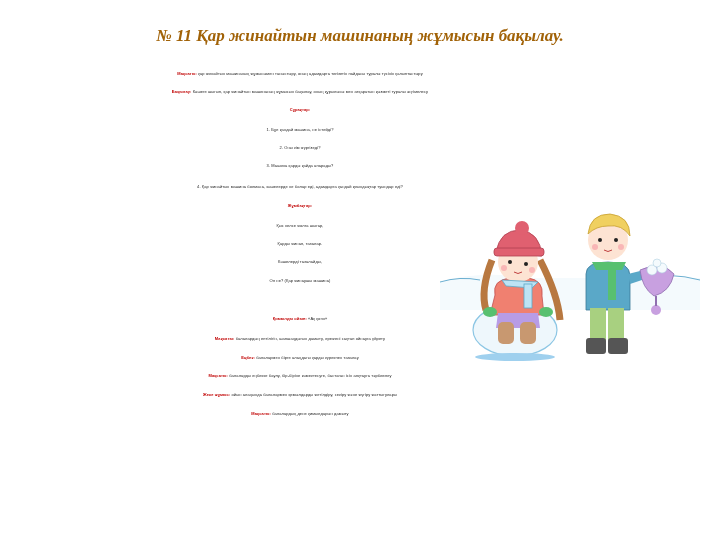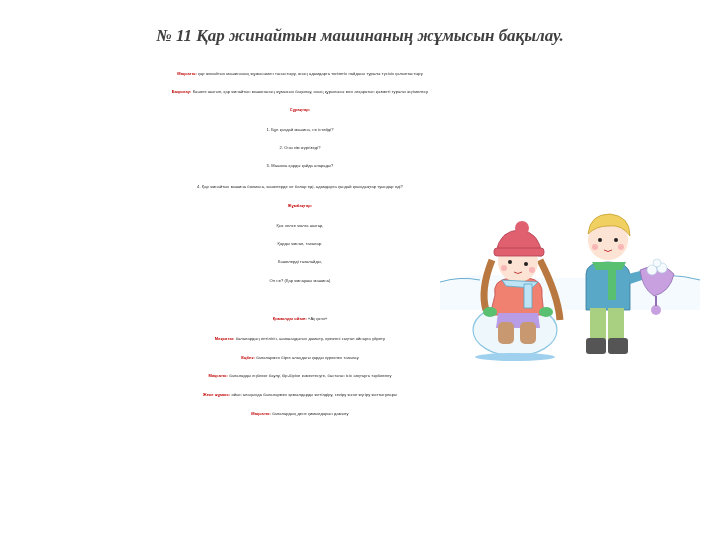--- a/index.html
+++ b/index.html
@@ -1,17 +1,17 @@
 <!DOCTYPE html>
 <html><head>
 <meta charset="utf-8">
 <style>
   html,body{margin:0;padding:0;background:#fff;}
   body{width:720px;height:540px;position:relative;overflow:hidden;font-family:"Liberation Sans",sans-serif;}
-  .title{position:absolute;left:0;width:720px;top:26px;text-align:center;color:#404040;font-family:"Liberation Serif",serif;font-style:italic;font-weight:bold;font-size:17px;}
+  .title{position:absolute;left:0;width:720px;top:26px;text-align:center;color:#a16207;font-family:"Liberation Serif",serif;font-style:italic;font-weight:bold;font-size:17px;}
   .line{position:absolute;left:120px;width:360px;text-align:center;font-size:4px;line-height:5px;color:#222;white-space:nowrap;letter-spacing:0.1px;}
   .red{color:#c00000;font-weight:bold;}
   .illus{position:absolute;left:440px;top:200px;width:260px;height:170px;}
 </style>
 </head>
 <body>
 
 <div class="title">№ 11 Қар жинайтын машинаның жұмысын бақылау.</div>
 
 <div id="lines">

